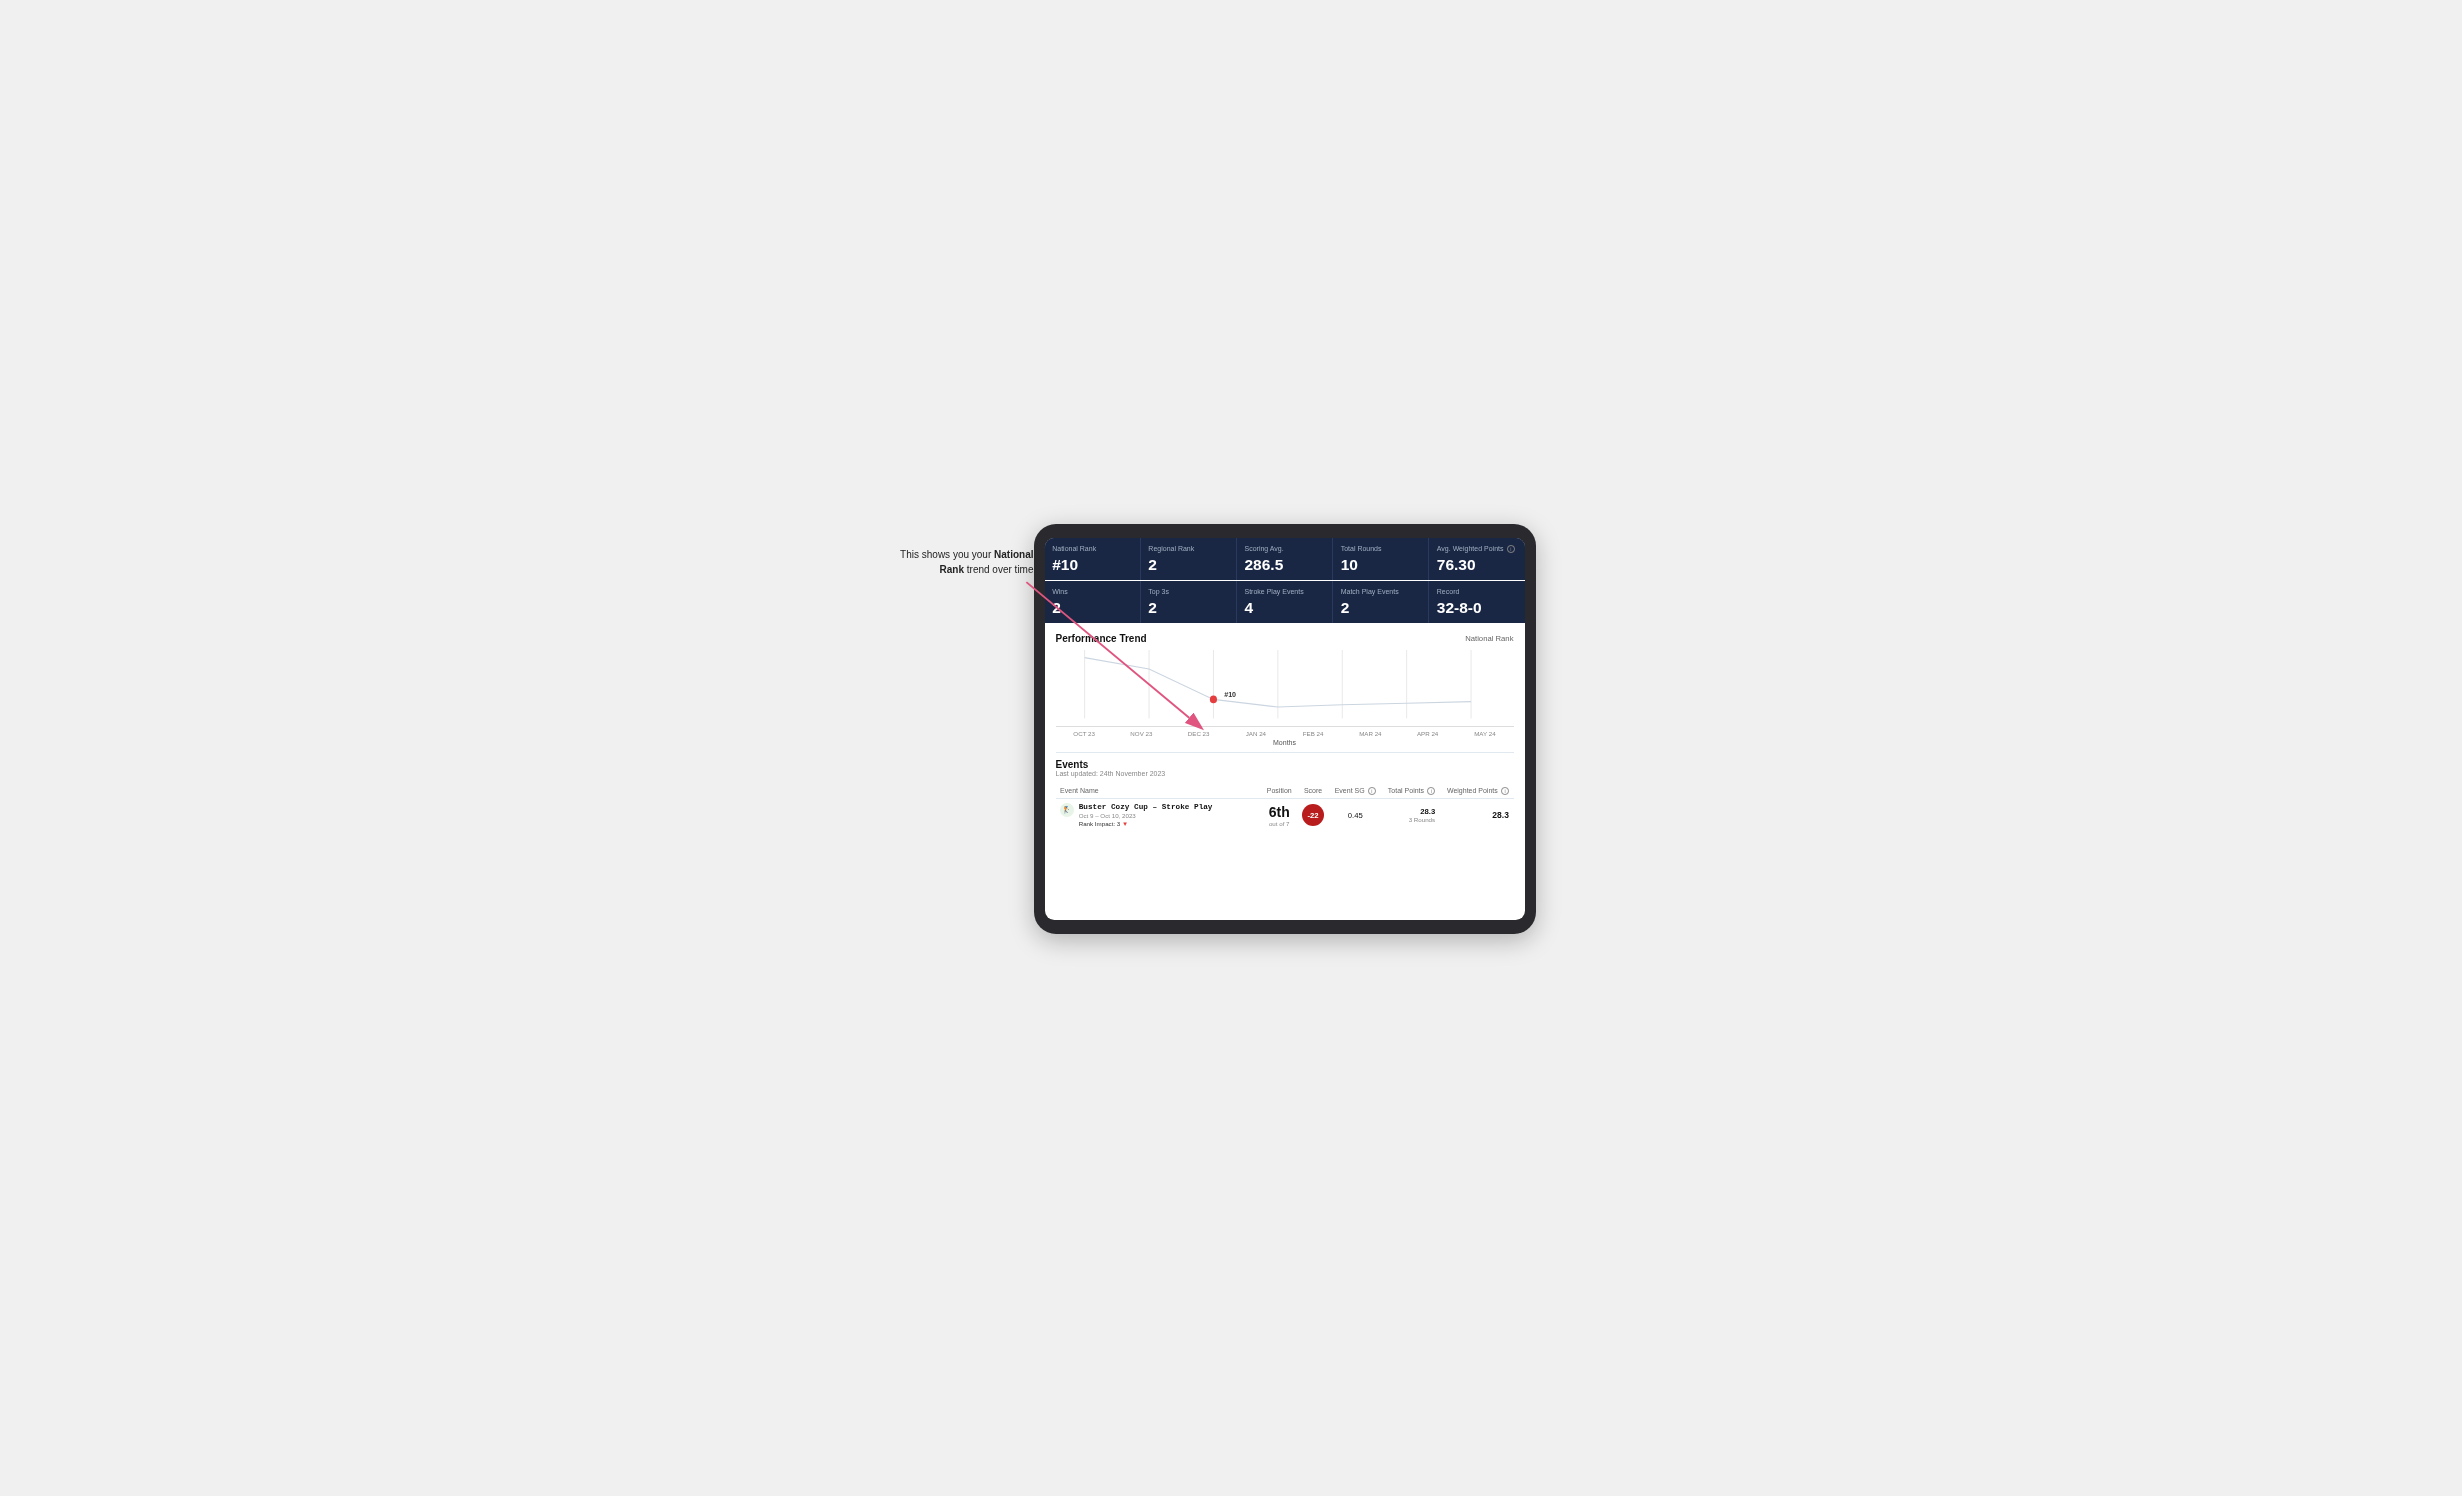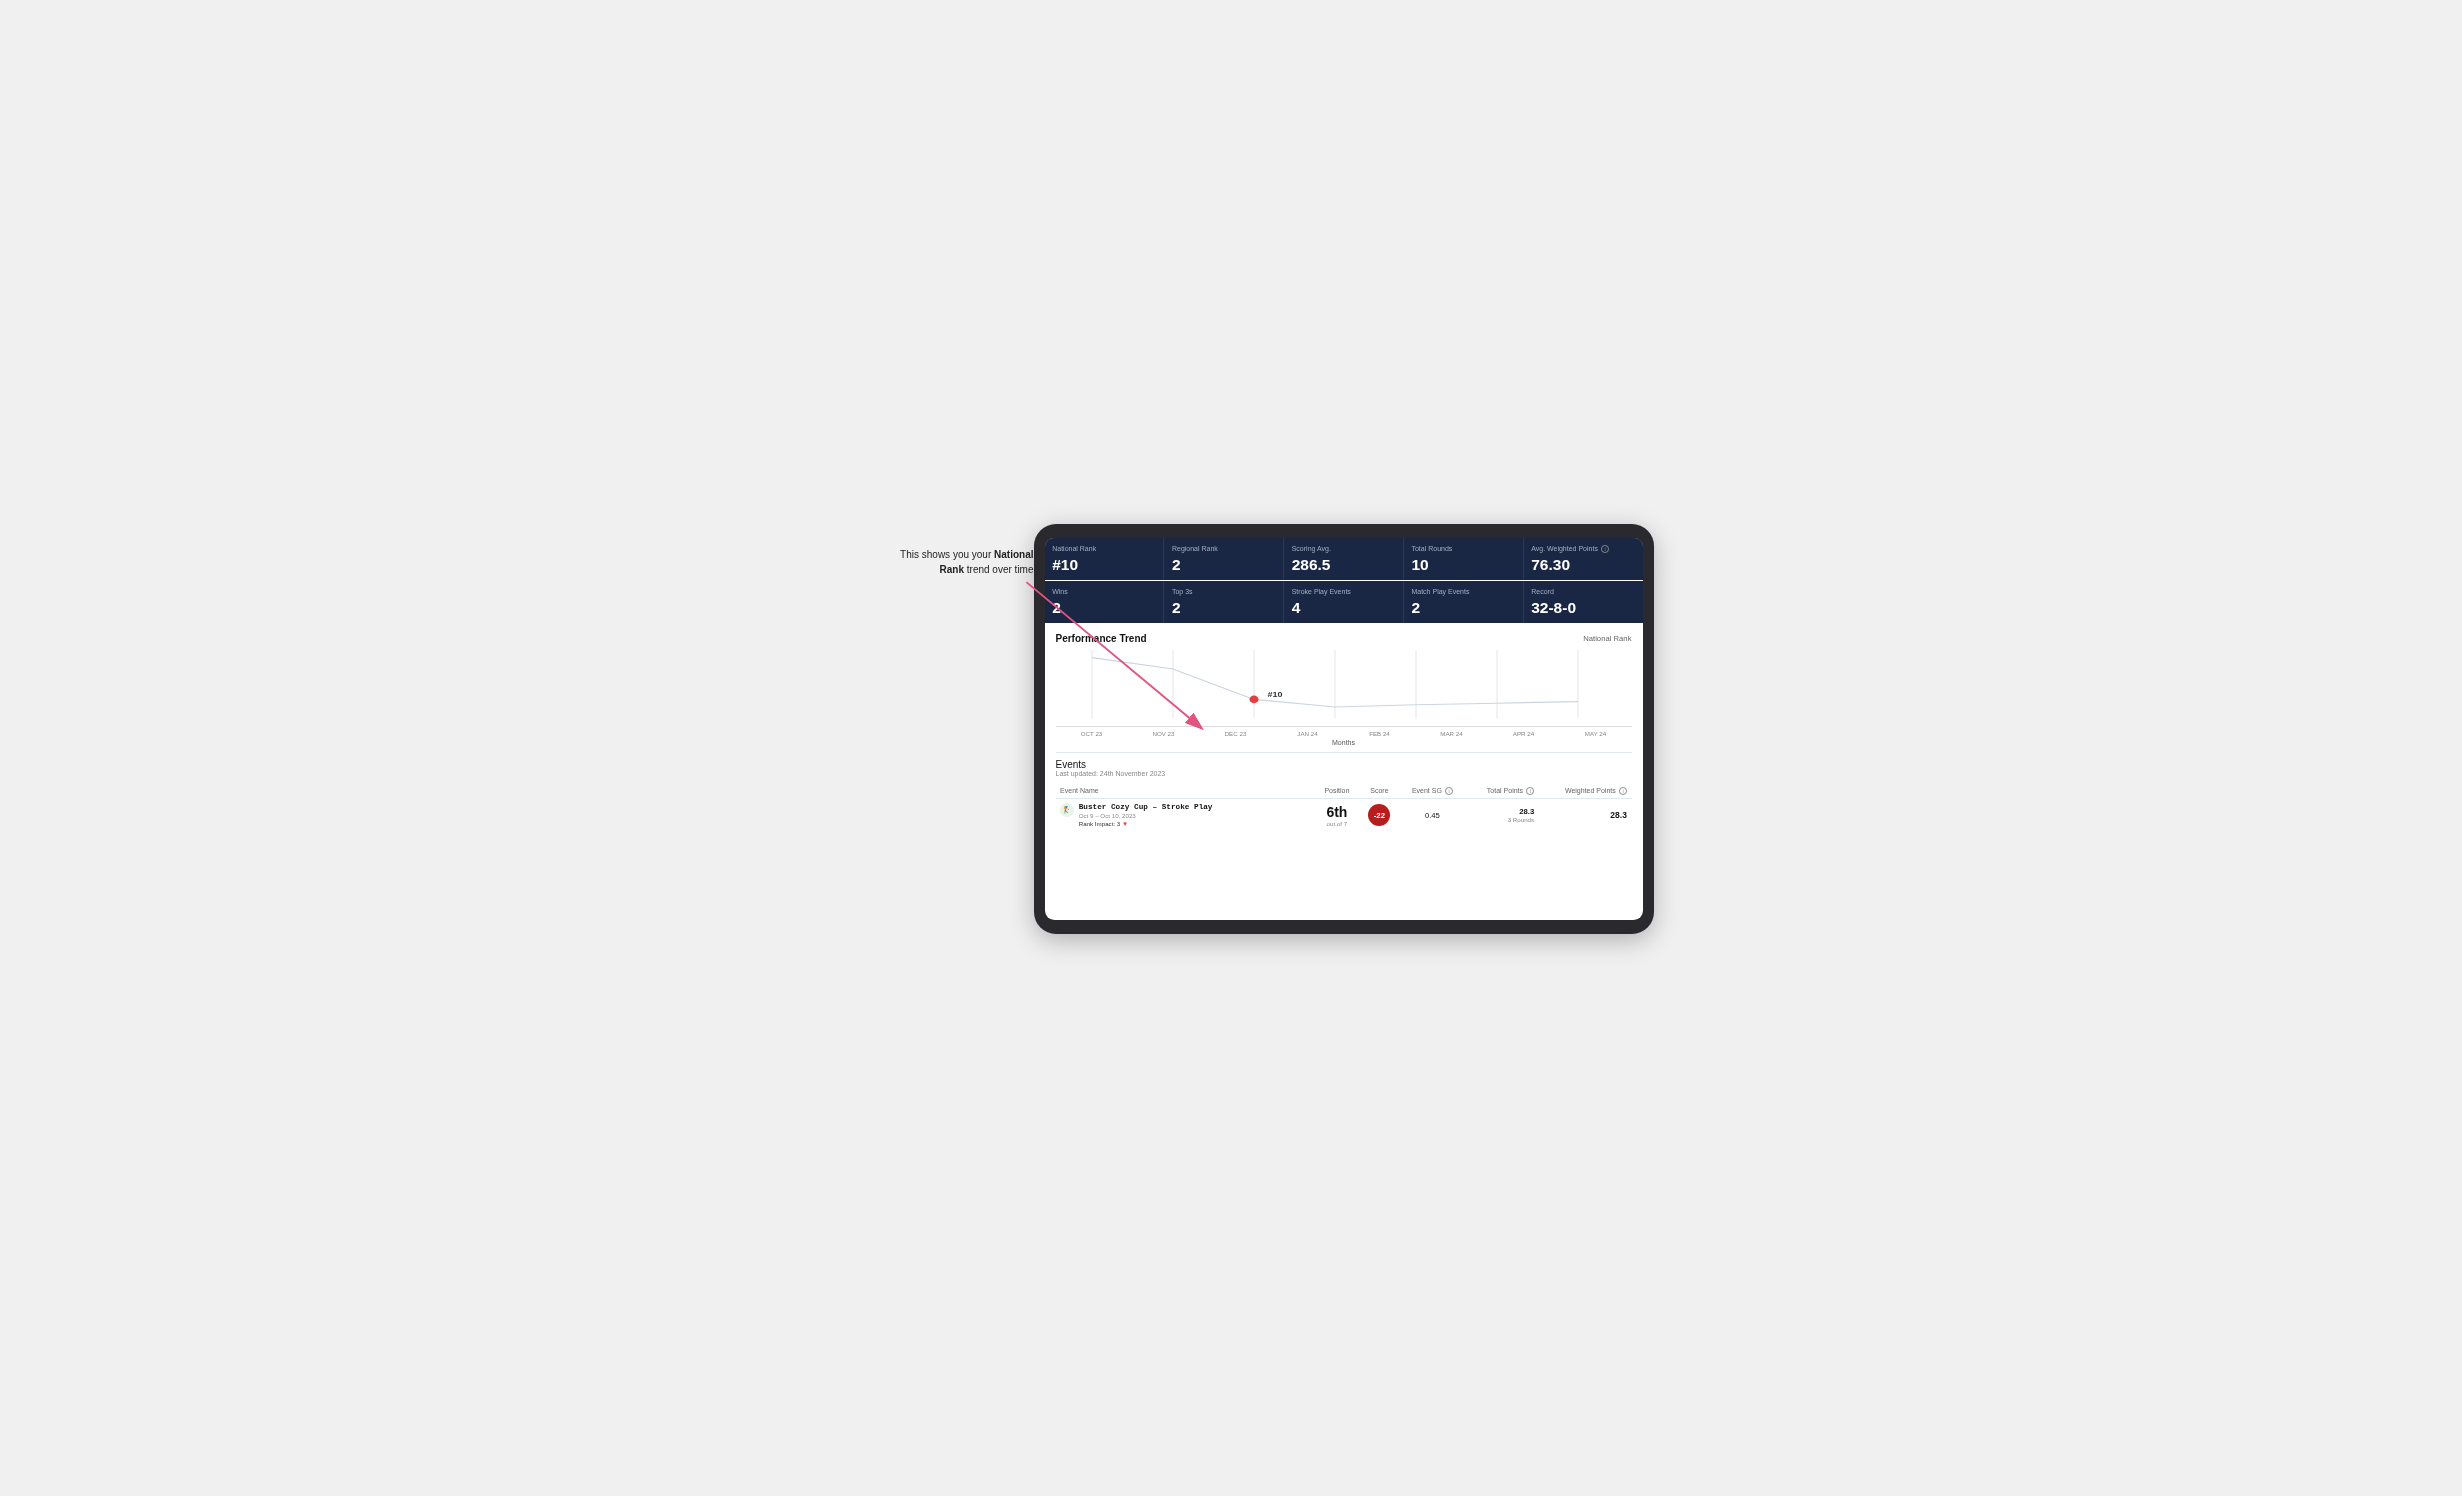--- a/index.html
+++ b/index.html
@@ -41,21 +41,21 @@
       height: 279px;
       z-index: 10;
       pointer-events: none;
     }
 
     
     .tablet {
       position: absolute;
       left: 151px;
       top: 0;
-      width: 620px;
+      width: 502px;
       height: 410px;
       background: #2a2a2e;
       border-radius: 22px;
       padding: 14px 11px;
       box-shadow: 0 6.2px 25px rgba(0,0,0,0.25);
     }
 
     .tablet-screen {
       background: #fff;
       border-radius: 9.3px;
@@ -160,21 +160,21 @@
 
     
     .events-section {
       padding: 6.2px 11px;
       flex: 1;
       overflow: hidden;
     }
 
     .events-title {
       font-size: 10px;
-      font-weight: 400;
+      font-weight: 700;
       color: #111;
       margin-bottom: 0.8px;
     }
 
     .events-updated {
       font-size: 7px;
       color: #888;
       margin-bottom: 6.2px;
     }
 

